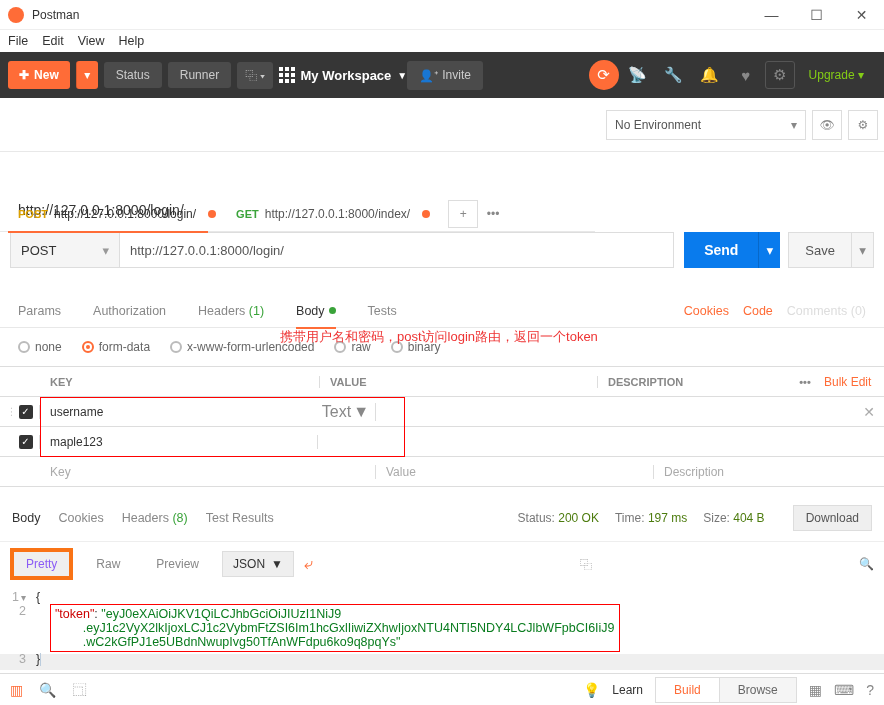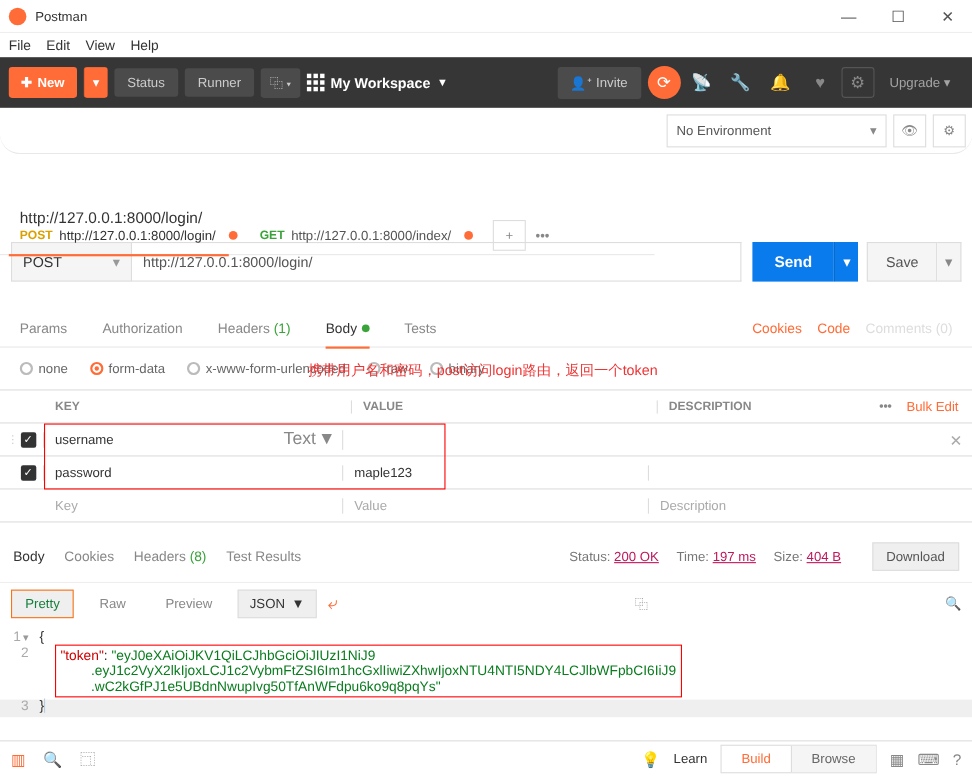--- a/index.html
+++ b/index.html
@@ -19,23 +19,23 @@
   .btn-new { background:#ff6c37; color:#fff; font-weight:bold; padding:7px 11px; }
   .btn-new-drop { background:#ff6c37; color:#fff; width:22px; padding:7px 0; border-left:1px solid rgba(0,0,0,.15); }
   .btn-dark { background:#4b4b4b; color:#ccc; }
   .tb-icon { width:34px; height:32px; display:flex; align-items:center; justify-content:center; color:#888; font-size:15px; }
   .tb-icon.active { background:#ff6c37; color:#fff; border-radius:50%; width:30px; height:30px; }
   .tb-icon.gear { border:1px solid #555; border-radius:3px; width:30px; height:28px;}
   .ws-label { color:#fff; font-size:13px; font-weight:600; display:flex; align-items:center; gap:6px;}
   .ws-grid { display:grid; grid-template-columns:repeat(3,4px); grid-template-rows:repeat(3,4px); gap:2px;}
   .ws-grid i { background:#fff; width:4px; height:4px;}
   .tb-right { margin-left:auto; display:flex; align-items:center; gap:2px;}
-  .upgrade { color:#a3a3a3; padding:0 12px;}
-
-  .env-row { display:flex; align-items:center; justify-content:flex-end; height:42px; border-bottom:1px solid #e8e8e8; padding:0 6px; gap:6px;border-radius:18px;}
+  .upgrade { color:#84cc16; padding:0 12px;}
+
+  .env-row { display:flex; align-items:center; justify-content:flex-end; height:54px; border-bottom:1px solid #e8e8e8; padding:0 6px; gap:6px;}
   .env-select { width:200px; height:30px; border:1px solid #ddd; display:flex; align-items:center; padding:0 8px; color:#555; background:#fff;}
   .env-select .chev { margin-left:auto; color:#888;}
   .env-btn { width:30px; height:30px; border:1px solid #ddd; display:flex; align-items:center; justify-content:center; color:#888;}
 
   .tabs-row { display:flex; align-items:center; height:36px; border-bottom:1px solid #e8e8e8; padding-left:8px; position:absolute; top:98px; left:0; width:595px;}
   .req-tab { display:flex; align-items:center; gap:6px; padding:0 10px; height:36px; font-size:12px; color:#555; position:relative; cursor:pointer;}
   .req-tab.active { color:#333;}
   .req-tab.active::after { content:''; position:absolute; bottom:-1px; left:0; right:18px; height:2px; background:#ff6c37;}
   .method-post { color:#dba000; font-weight:bold; font-size:11px;}
   .method-get { color:#3aa33a; font-weight:bold; font-size:11px;}
@@ -75,41 +75,41 @@
   .kv-table { border-top:1px solid #ddd; }
   .kv-head { display:flex; border-bottom:1px solid #ddd; height:30px; align-items:center; font-size:11px; color:#888; font-weight:bold;}
   .kv-head .c1{ width:40px; border-right:1px solid #ddd;}
   .kv-head .c2{ width:280px; padding-left:10px; border-right:1px solid #ddd;}
   .kv-head .c3{ width:278px; padding-left:10px; border-right:1px solid #ddd;}
   .kv-head .c4{ flex:1; padding-left:10px;}
   .kv-head .c5{ width:38px; text-align:center; color:#888;}
   .kv-head .c6{ width:60px; color:#ff6c37; font-weight:normal; font-size:12px;}
   .kv-row { display:flex; border-bottom:1px solid #ddd; height:30px; align-items:center; font-size:12px; color:#333;}
   .kv-row .c1{ width:40px; display:flex; align-items:center; justify-content:center; gap:2px; border-right:1px solid #ddd;}
-  .kv-row .c2{ width:272px; padding-left:10px; border-right:1px solid #ddd; display:flex; align-items:center;}
+  .kv-row .c2{ width:336px; padding-left:10px; border-right:1px solid #ddd; display:flex; align-items:center;}
   .kv-row .c2 .type { margin-left:auto; margin-right:6px; color:#888; font-size:16px; display:flex; align-items:center; gap:2px;}
   .kv-row .c3{ width:278px; padding-left:10px; border-right:1px solid #ddd;}
   .kv-row .c4{ flex:1; padding-left:10px;}
   .kv-row .cx{ width:30px; text-align:center; color:#aaa; font-size:14px;}
   .kv-row.empty { color:#aaa;}
   .chk { width:14px; height:14px; background:#333; color:#fff; display:flex; align-items:center; justify-content:center; font-size:10px; border-radius:2px;}
   .drag { color:#ccc; font-size:10px; width:10px;}
   .highlight-box { position:absolute; border:1px solid red; pointer-events:none;}
 
   .resp-tabs { display:flex; padding:10px 12px; align-items:center; font-size:12.5px; color:#888; gap:18px; border-bottom:1px solid #eee; margin-top:8px;}
   .resp-tabs .active { color:#333;}
   .resp-tabs .count { color:#3aa33a;}
   .resp-meta { margin-left:auto; display:flex; gap:16px; font-size:12px; color:#777;}
   .resp-meta b { font-weight:normal;}
-  .resp-meta .g { color:#be185d;text-decoration:underline;}
+  .resp-meta .g { color:#4d7c0f;}
   .dl-btn { background:#efefef; border:1px solid #ddd; color:#555; padding:5px 12px; font-size:12px; margin-left:10px;}
 
   .resp-fmt { display:flex; padding:6px 10px; gap:10px; align-items:center; font-size:12px; color:#888;}
   .resp-fmt .btn-s { padding:5px 12px; border:1px solid transparent; cursor:pointer;}
-  .resp-fmt .btn-s.sel { background:#efefef; border:1px solid #f97316; color:#15803d;}
+  .resp-fmt .btn-s.sel { background:#efefef; border:4px solid #f97316; color:#8b5cf6;}
   .resp-fmt .sel-drop { background:#efefef; border:1px solid #ddd; padding:5px 10px; display:flex; align-items:center; gap:6px; color:#333;}
   .wrap-ic { color:#ff6c37; font-size:16px;}
   .copy-ic { margin-left:auto; color:#888;}
 
   .code-area { font-family: Consolas, monospace; font-size:12.5px; padding:4px 0; position:relative;}
   .code-line { display:flex; }
   .lnum { width:36px; text-align:right; padding-right:10px; color:#aaa; }
   .code { flex:1; white-space:pre;}
   .k { color:#c00;}
   .s { color:#0a7c1f;}
@@ -147,21 +147,21 @@
   <span>View</span>
   <span>Help</span>
 </div>
 
 <div class="toolbar">
   <button class="btn btn-new">✚ <span style="margin-left:5px">New</span></button>
   <button class="btn btn-new-drop">▾</button>
   <button class="btn btn-dark">Status</button>
   <button class="btn btn-dark">Runner</button>
   <button class="btn btn-dark" style="padding:6px 8px;">⿻ ▾</button>
-  <div style="flex:1; display:flex; justify-content:space-between; align-items:center;">
+  <div style="flex:1; display:flex; justify-content:flex-start; align-items:center;">
     <div class="ws-label">
       <div class="ws-grid">
           <i></i>
           <i></i>
           <i></i>
           <i></i>
           <i></i>
           <i></i>
           <i></i>
           <i></i>
@@ -283,21 +283,20 @@
           <span class="type"><span>Text</span> ▼</span>
         </div>
     <div class="c4"></div>
     <div class="cx">✕</div>
   </div>
   <div class="kv-row">
     <div class="c1">
           <span class="drag" style="visibility:hidden">⋮⋮</span>
           <span class="chk">✓</span>
         </div>
-    <div class="c2">password</div>
     <div class="c3">maple123</div>
     <div class="c4"></div>
   </div>
   <div class="kv-row empty">
     <div class="c1"></div>
     <div class="c2">Key</div>
     <div class="c3">Value</div>
     <div class="c4">Description</div>
   </div>
   <div class="highlight-box" style="top:30px; left:40px; width:365px; height:60px;"></div>

